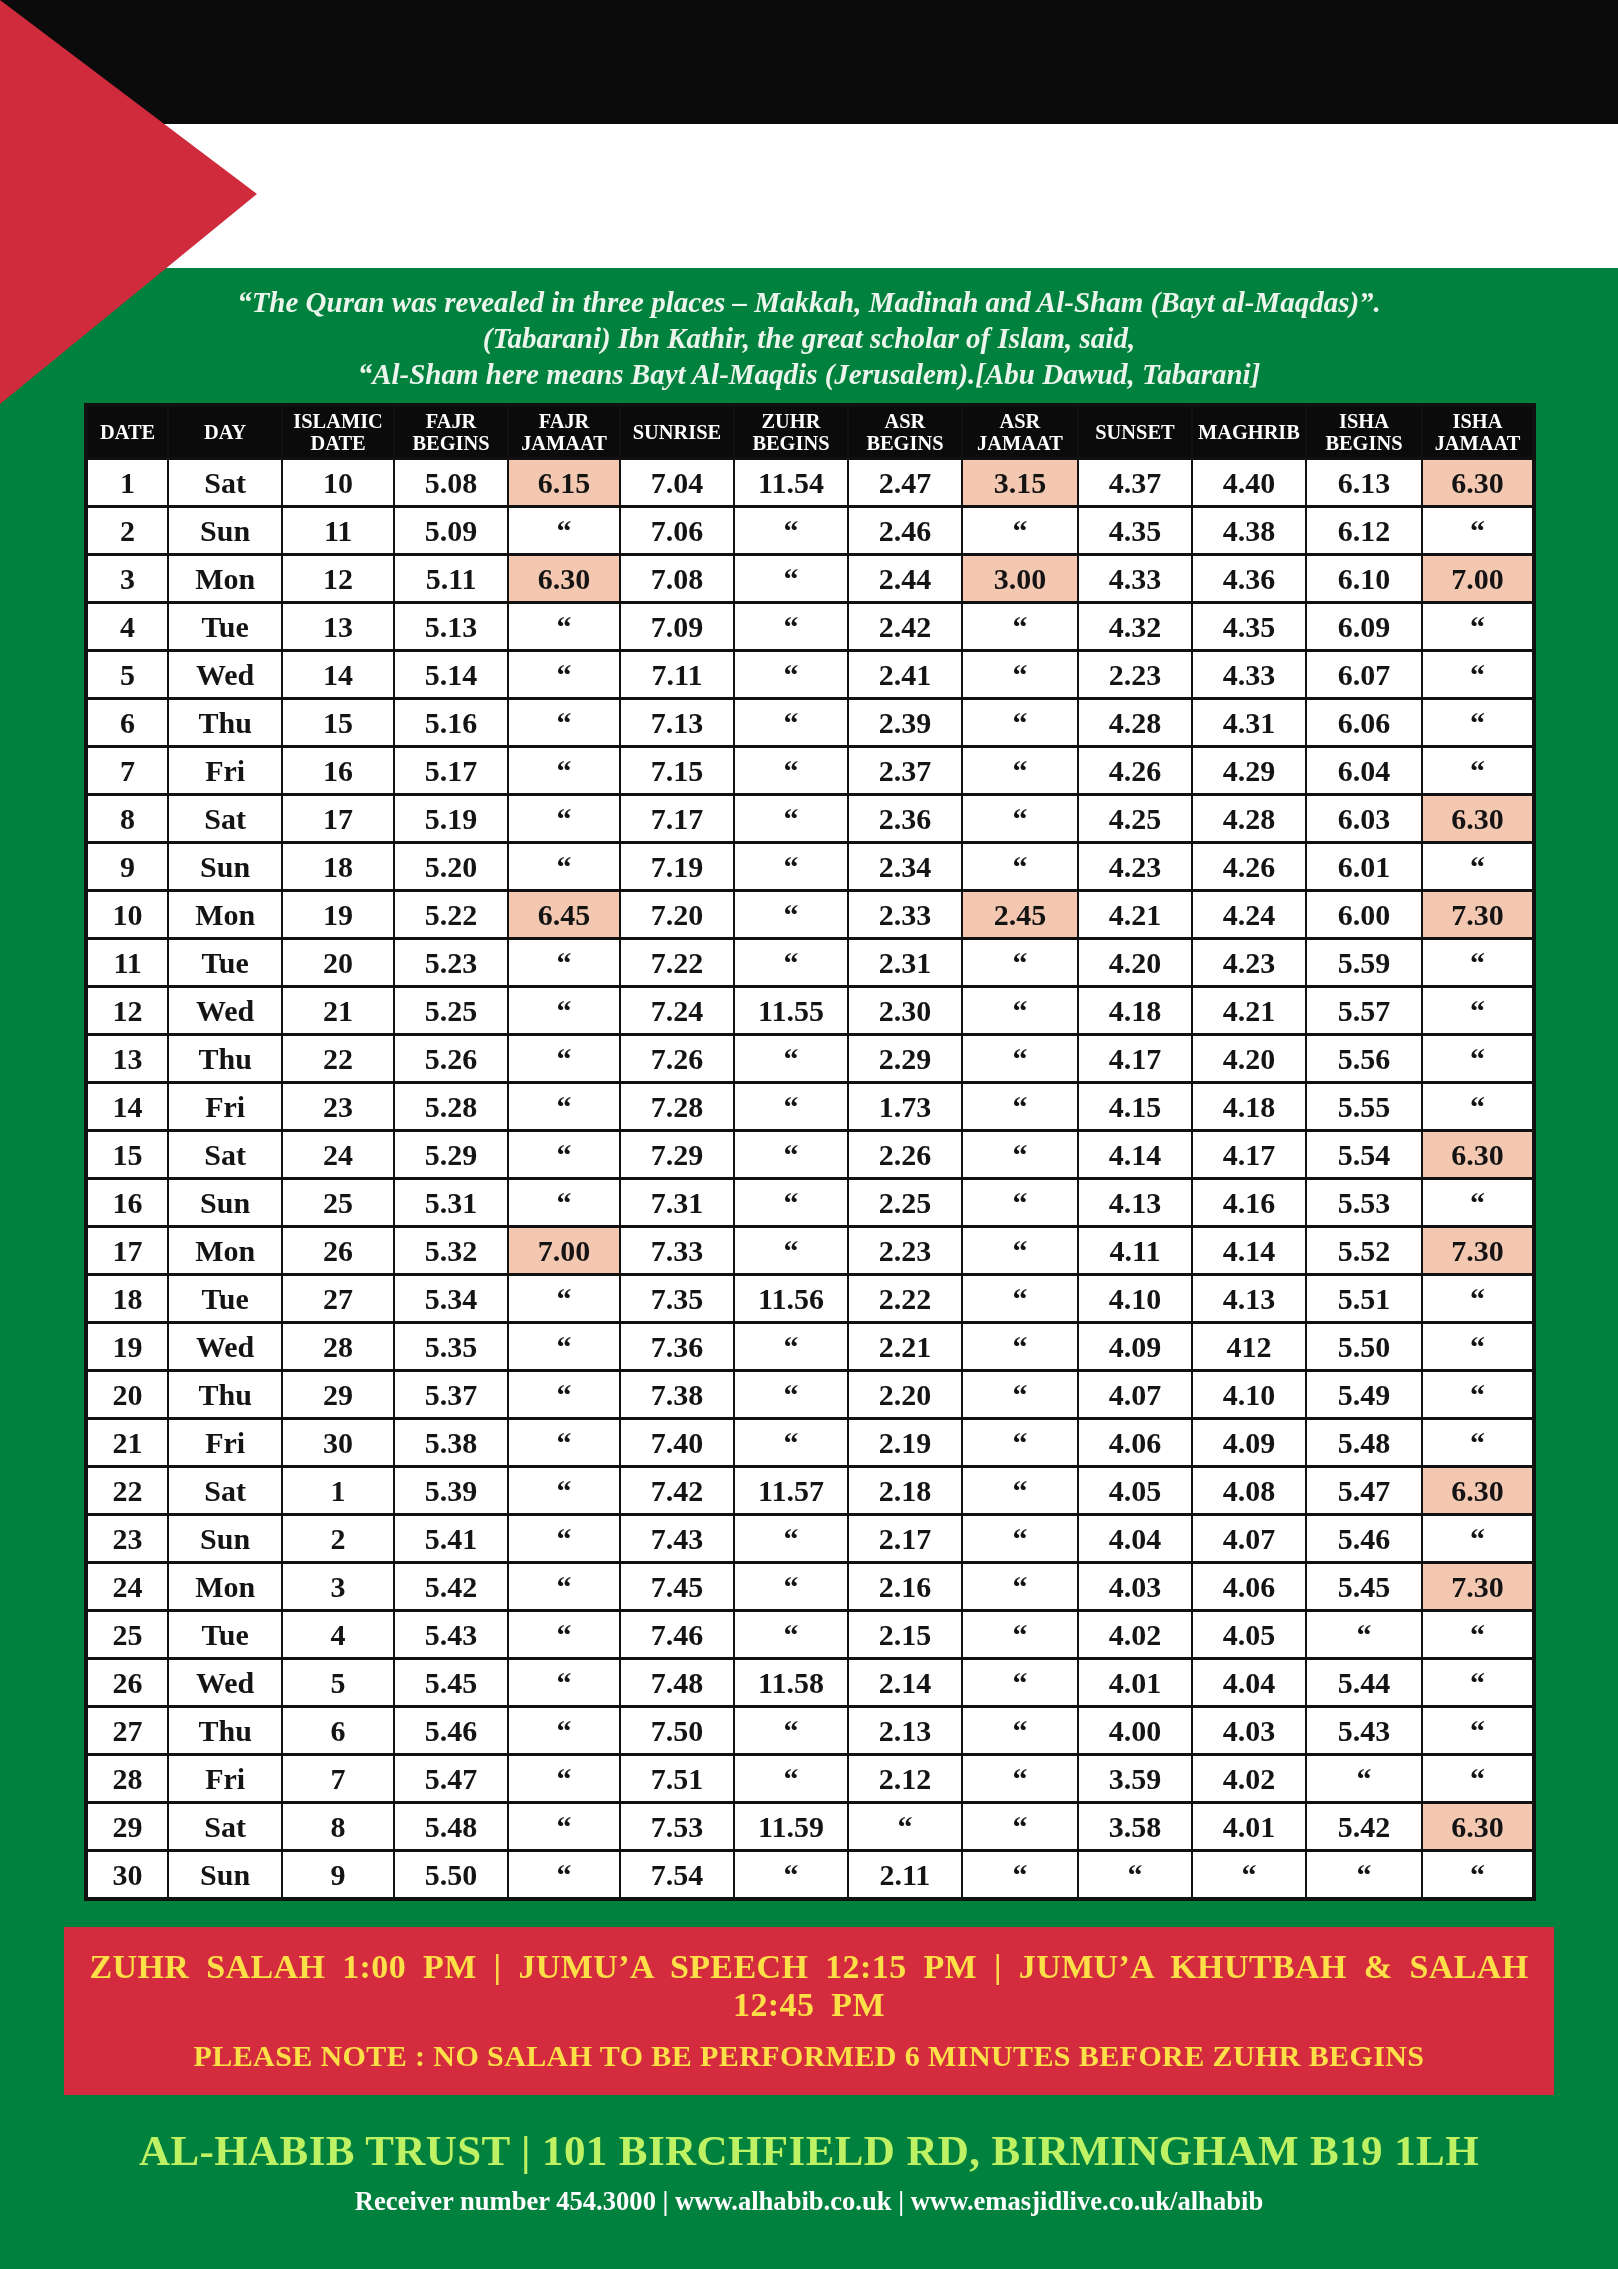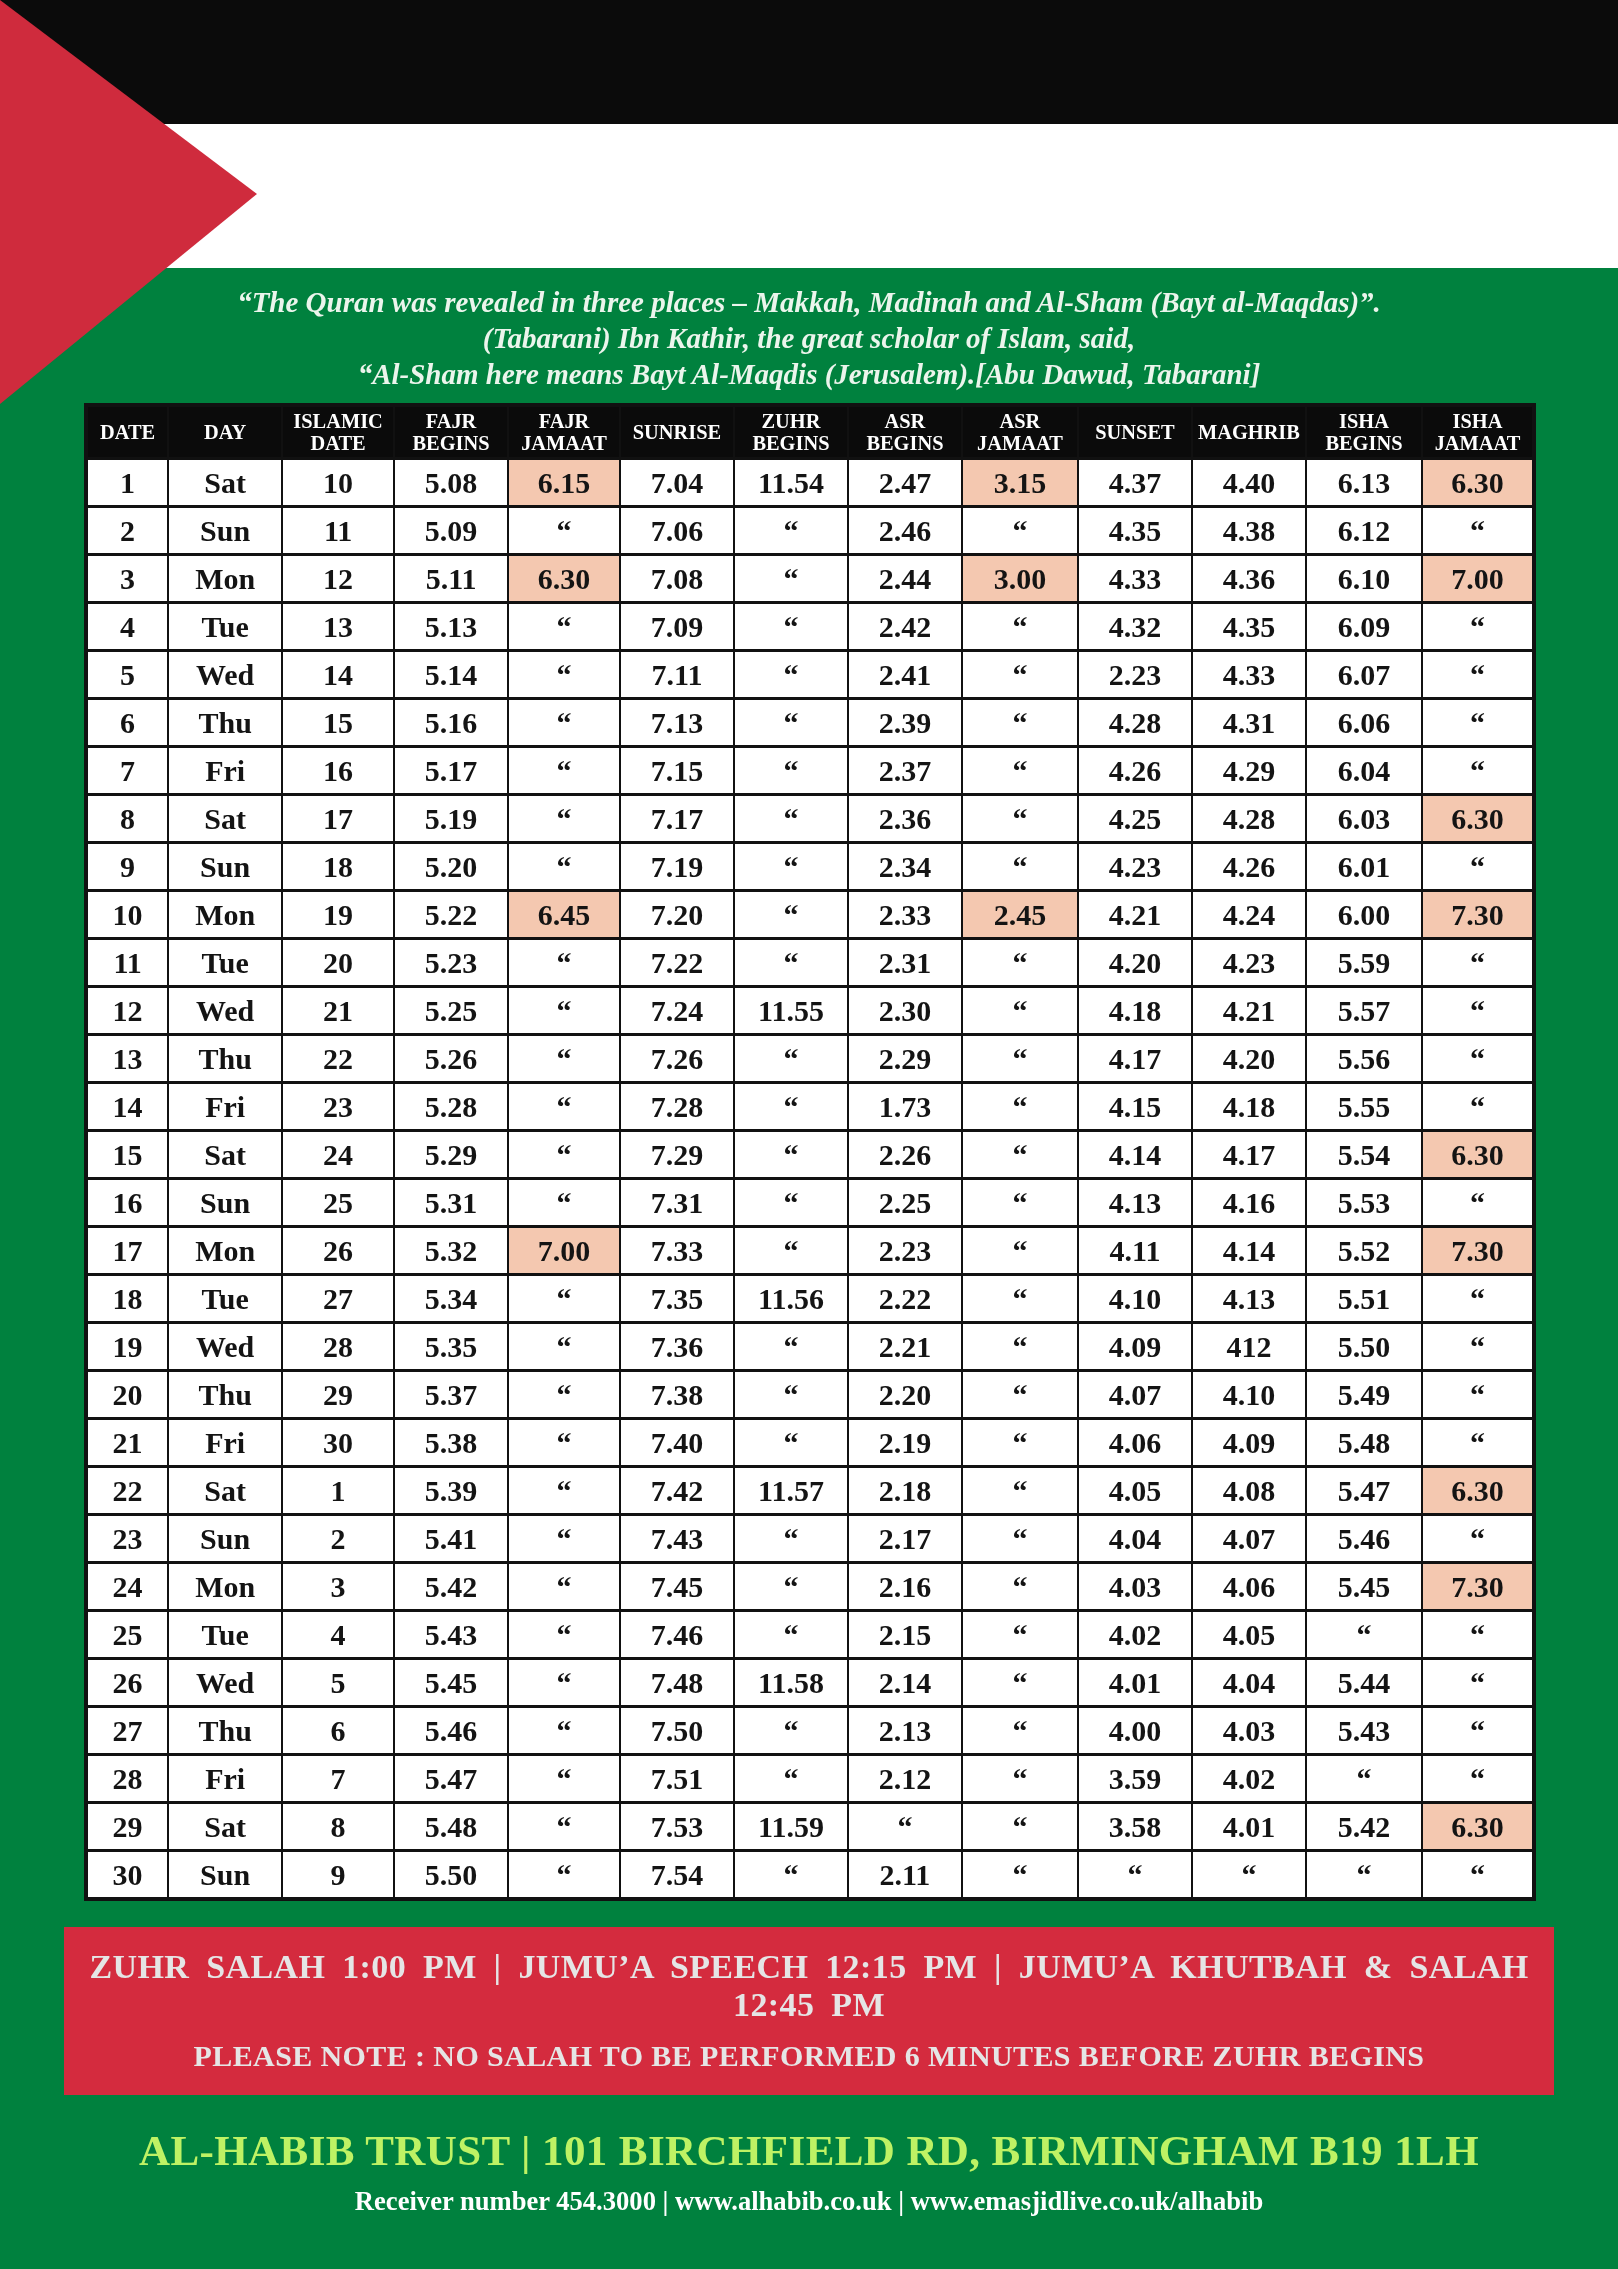--- a/index.html
+++ b/index.html
@@ -31,21 +31,21 @@
   }
   table.timetable td{
     height:43px;text-align:center;vertical-align:middle;
     font-size:30px;font-weight:bold;color:#141414;background:#FFFFFF;line-height:1;
     border-left:2.7px solid #111;border-right:2.7px solid #111;
     border-top:3.5px solid #111;border-bottom:3.5px solid #111;
   }
   table.timetable td.hl{background:#F4C8B0;}
   .banner{
     position:absolute;left:64px;top:1927px;width:1490px;height:168px;
-    background:#D42B3E;color:#e5e5e5;text-align:center;z-index:2;
+    background:#D42B3E;color:#fde047;text-align:center;z-index:2;
   }
   .banner-line1{padding-top:21px;font-size:34px;font-weight:bold;word-spacing:8px;letter-spacing:0.4px;}
   .banner-note1{margin-top:15px;font-size:30px;font-weight:bold;letter-spacing:0.4px;}
   .banner-note2{margin-top:5.3px;font-size:23px;font-weight:bold;letter-spacing:0.4px;}
   .footer1{
     position:absolute;left:0;right:0;top:2126px;text-align:center;z-index:2;
     color:#bef264;font-size:43px;font-weight:bold;letter-spacing:0.4px;
   }
   .footer2{
     position:absolute;left:0;right:0;top:2186px;text-align:center;z-index:2;

